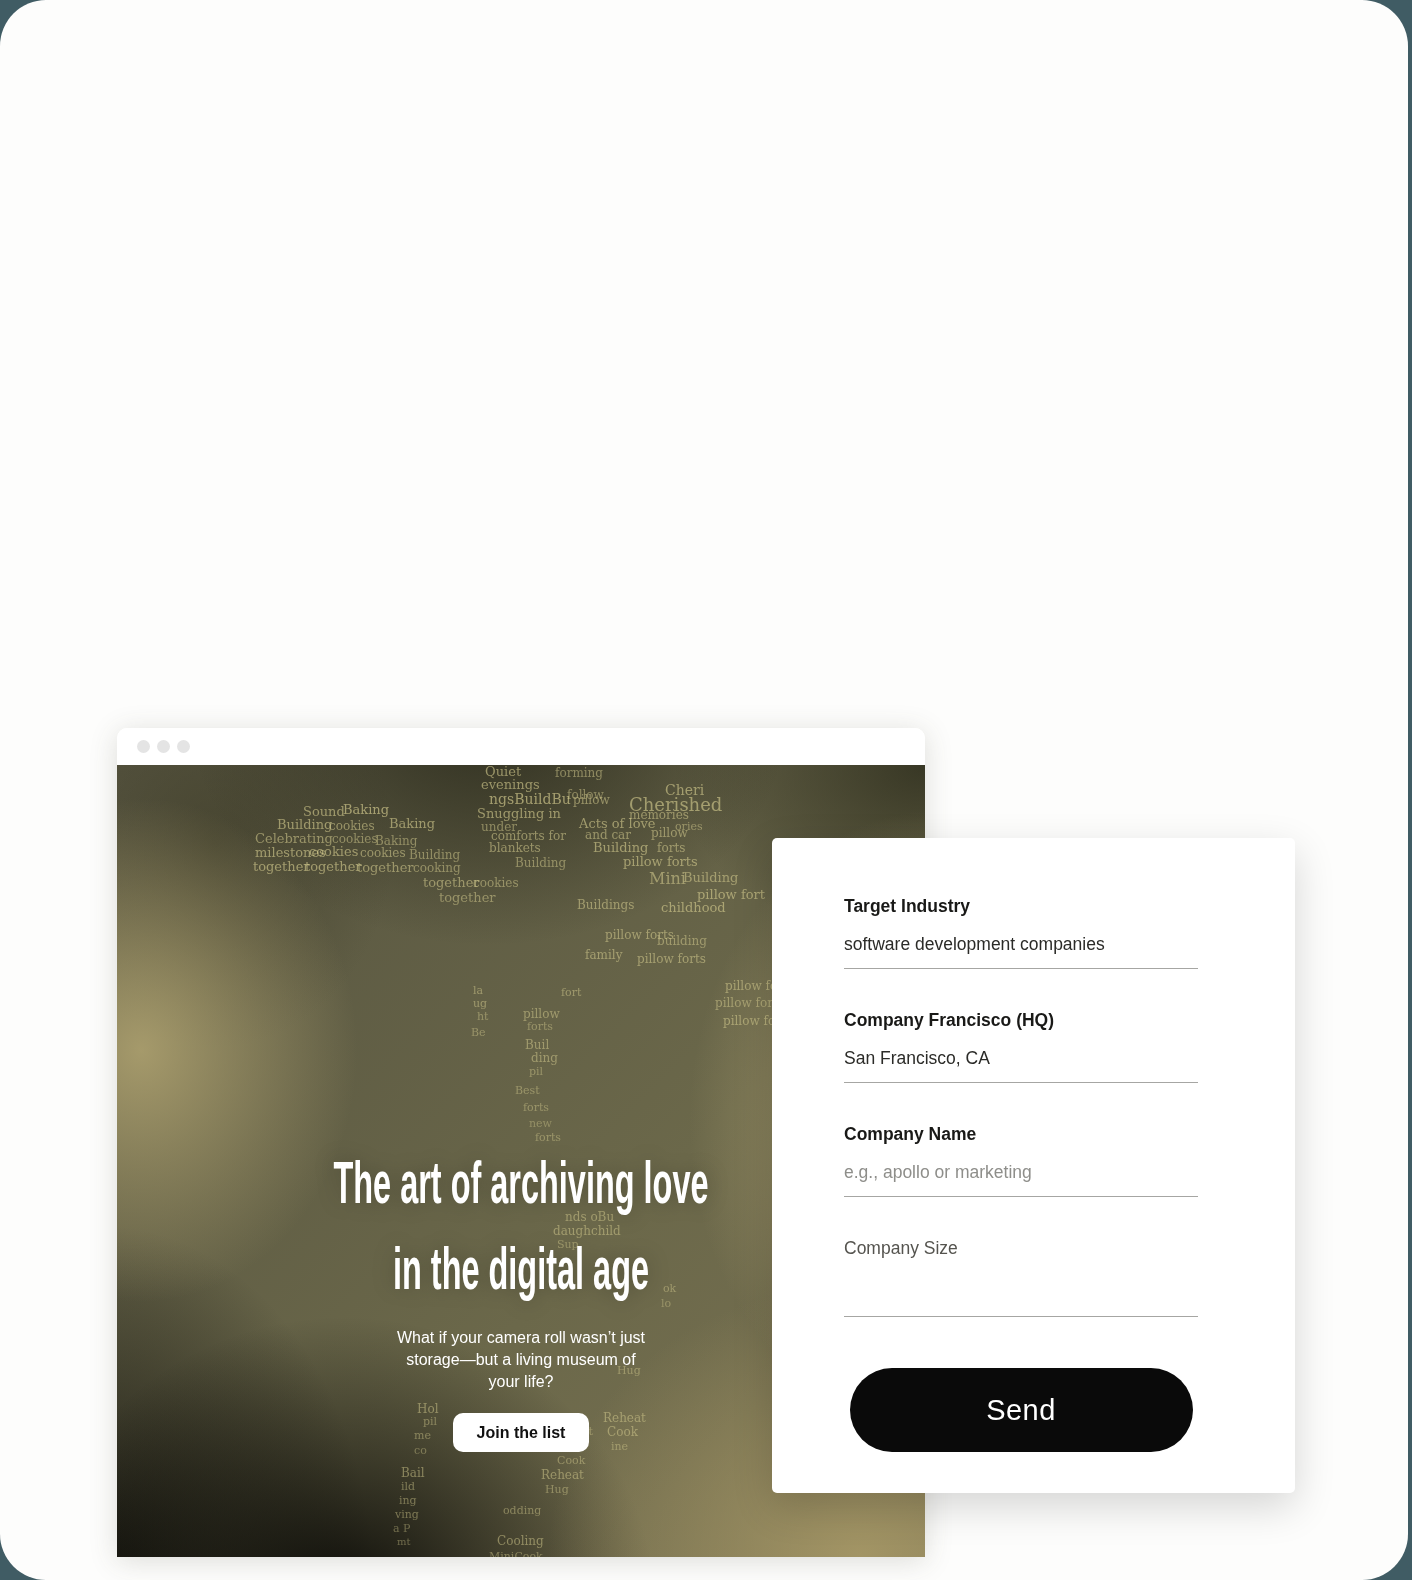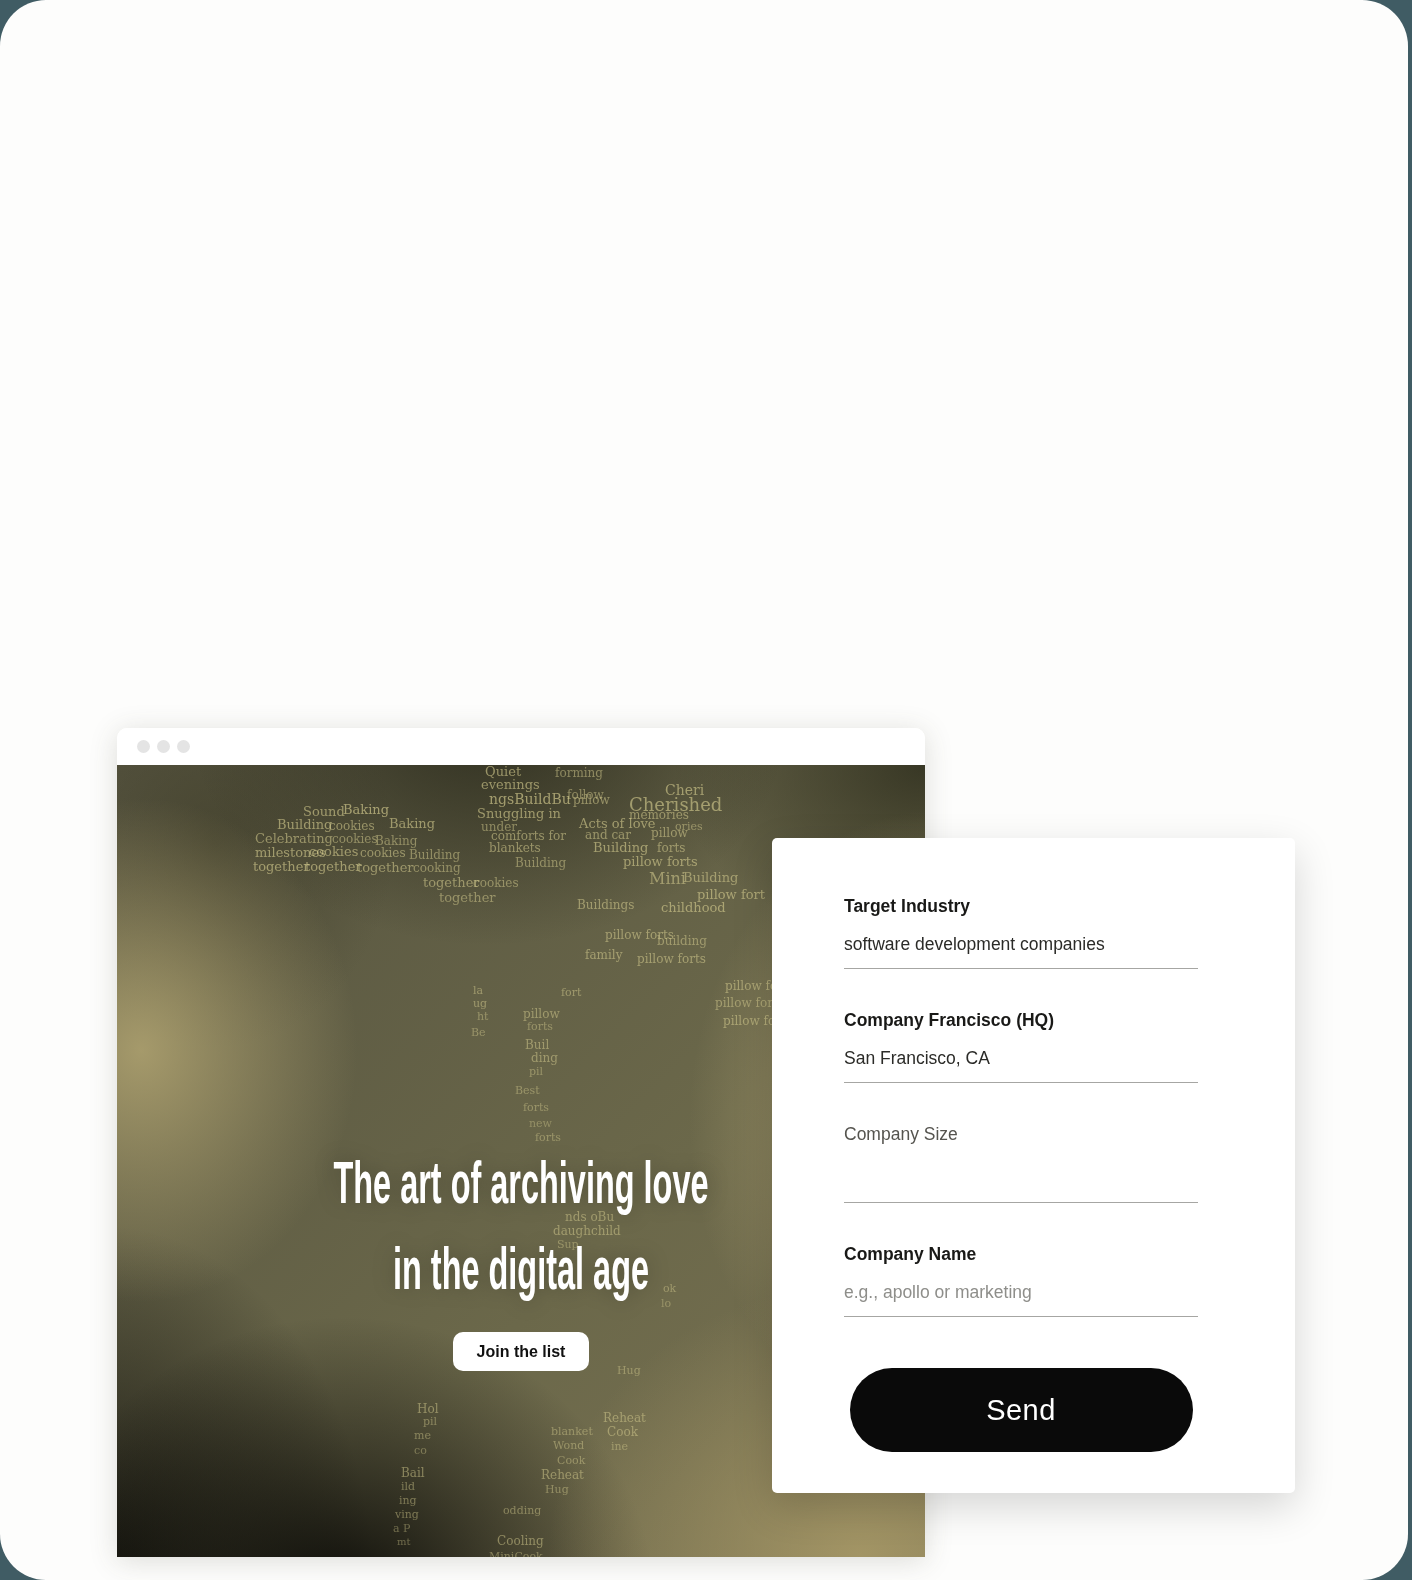--- a/index.html
+++ b/index.html
@@ -187,43 +187,48 @@
           <span class="wcw" style="left: 280px; top: 772px; font-size: 10px; opacity: 0.4; color: rgb(217, 208, 146);">mt</span>
           <span class="wcw" style="left: 386px; top: 740px; font-size: 11px; opacity: 0.45; color: rgb(217, 208, 146);">odding</span>
           <span class="wcw" style="left: 380px; top: 770px; font-size: 12px; opacity: 0.5; color: rgb(217, 208, 146);">Cooling</span>
           <span class="wcw" style="left: 372px; top: 786px; font-size: 11px; opacity: 0.45; color: rgb(217, 208, 146);">MiniCook</span>
         </div>
       <div class="hero-content">
         <h1>
           <span class="hl">The art of archiving love</span>
           <span class="hl">in the digital age</span>
         </h1>
+        <p class="subtext">
+          <span>What if your camera roll wasn’t just</span>
+          <span>storage—but a living museum of</span>
+          <span>your life?</span>
+        </p>
         <button class="cta">Join the list</button>
       </div>
     </div>
   </div>
 
   <div class="card">
 
     <div class="field">
       <label class="field-label">Target Industry</label>
       <input class="field-input" type="text" value="software development companies" style="">
     </div>
 
     <div class="field">
       <label class="field-label">Company Francisco (HQ)</label>
       <input class="field-input" type="text" value="San Francisco, CA" style="">
     </div>
 
+    <div class="field">
+      <label class="field-label">Company Name</label>
+      <input class="field-input" type="text" placeholder="e.g., apollo or marketing" style="">
+    </div>
+
     <div class="field muted">
       <label class="field-label">Company Size</label>
       <input class="field-input" type="text" style="">
     </div>
 
-    <div class="field">
-      <label class="field-label">Company Name</label>
-      <input class="field-input" type="text" placeholder="e.g., apollo or marketing" style="">
-    </div>
-
     <button class="send">Send</button>
   </div>
 
 </div>
 
 </body></html>

